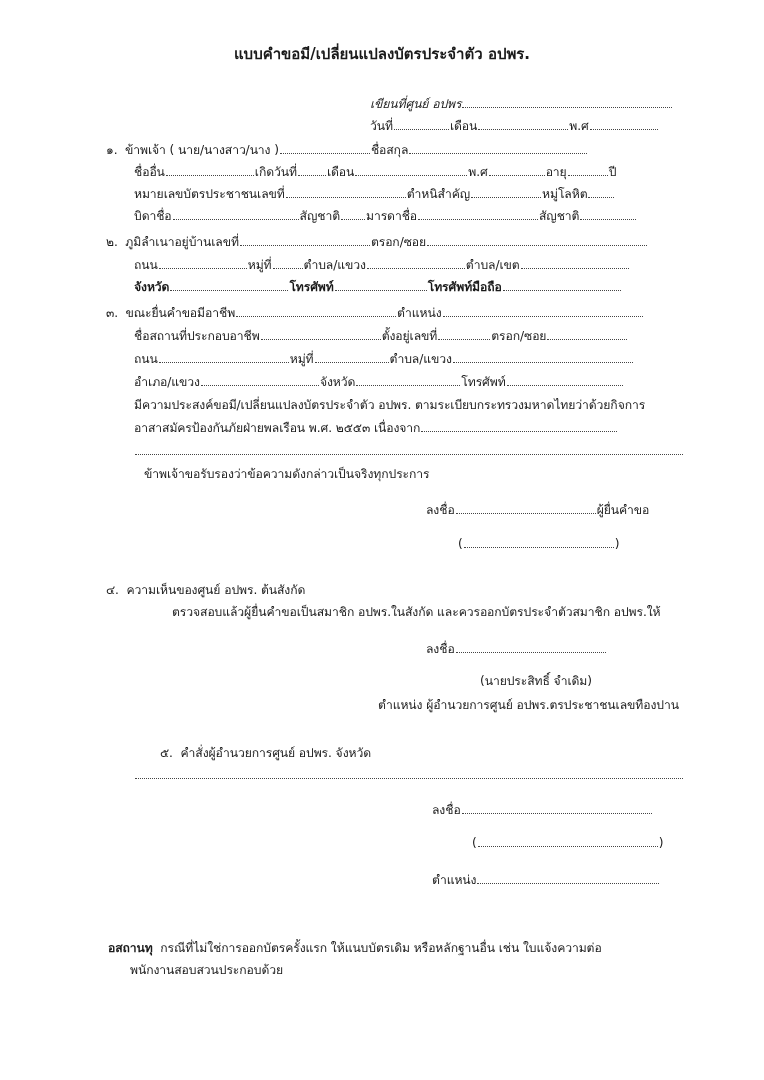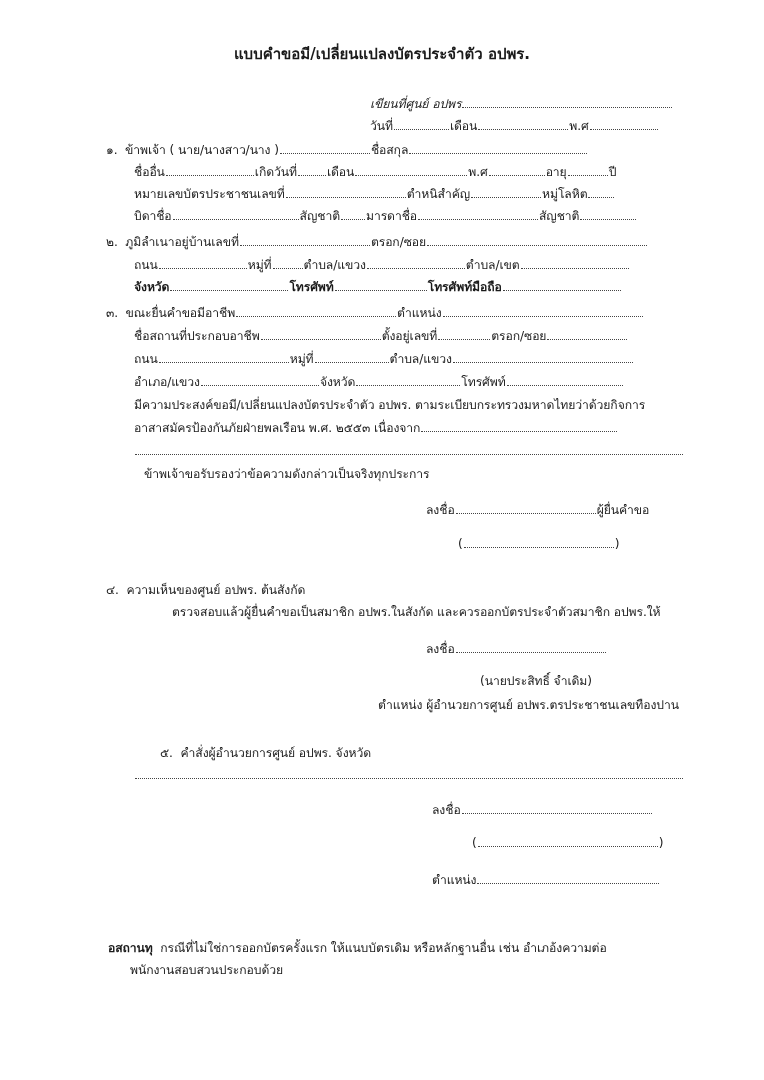--- a/index.html
+++ b/index.html
@@ -107,17 +107,17 @@
     <span>ลงชื่อ</span><span class="dots" style="width:190px"></span>
   </div>
   <div class="line" style="left:472px; top:835px;">
     <span>(</span><span class="dots" style="width:180px"></span><span>)</span>
   </div>
   <div class="line" style="left:432px; top:872px;">
     <span>ตำแหน่ง</span><span class="dots" style="width:182px"></span>
   </div>
 
   <div class="line" style="left:108px; top:940px;">
-    <span class="bold">อสถานทุ</span>&nbsp;&nbsp;<span>กรณีที่ไม่ใช่การออกบัตรครั้งแรก  ให้แนบบัตรเดิม หรือหลักฐานอื่น เช่น อำเภอ้งความต่อ</span>
+    <span class="bold">อสถานทุ</span>&nbsp;&nbsp;<span>กรณีที่ไม่ใช่การออกบัตรครั้งแรก  ให้แนบบัตรเดิม หรือหลักฐานอื่น เช่น ใบแจ้งความต่อ</span>
   </div>
   <div class="line" style="left:130px; top:962px;">พนักงานสอบสวนประกอบด้วย</div>
 
 </div>
 
 </body></html>

